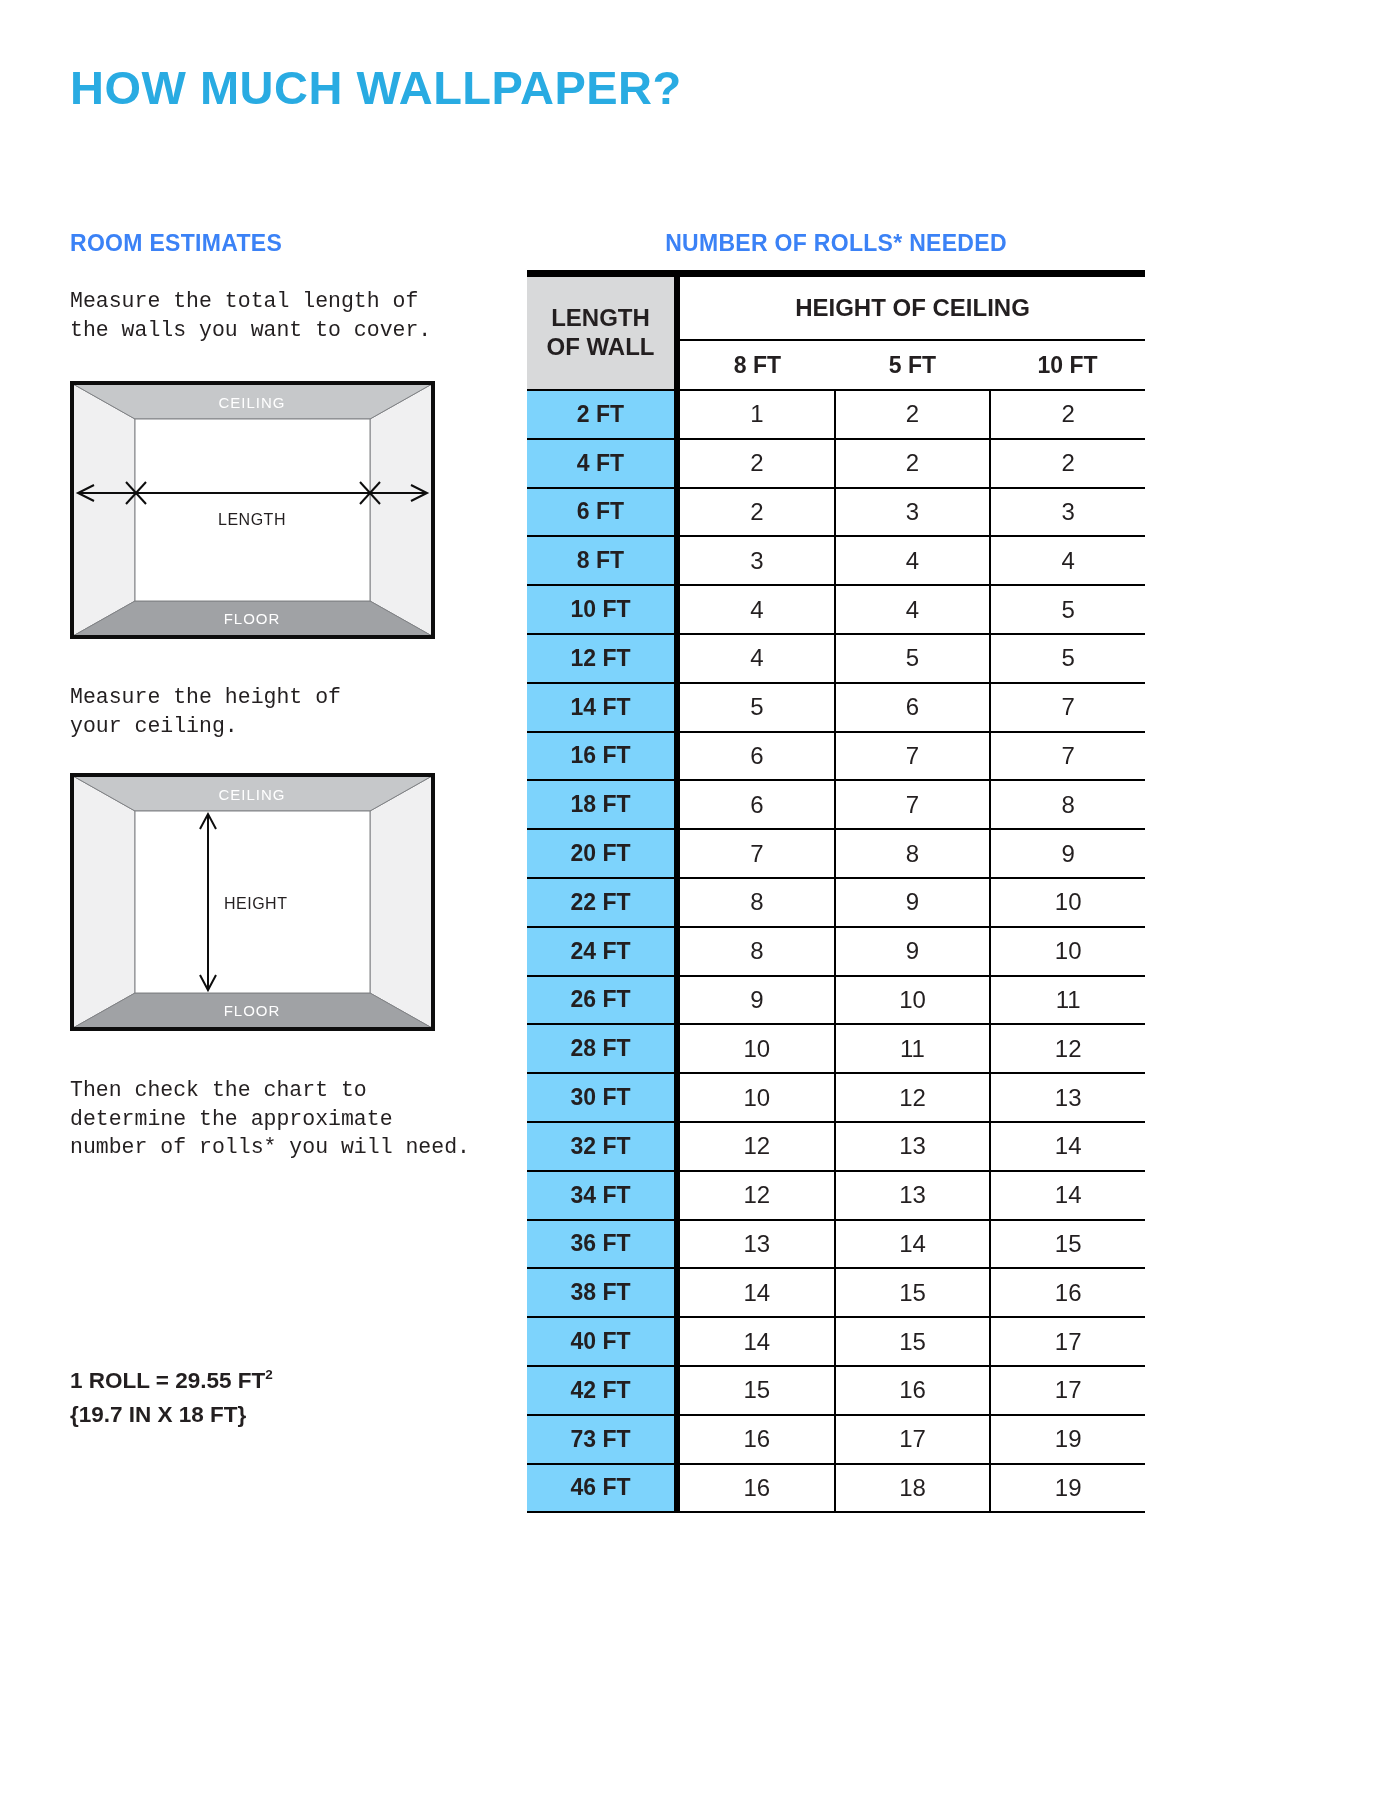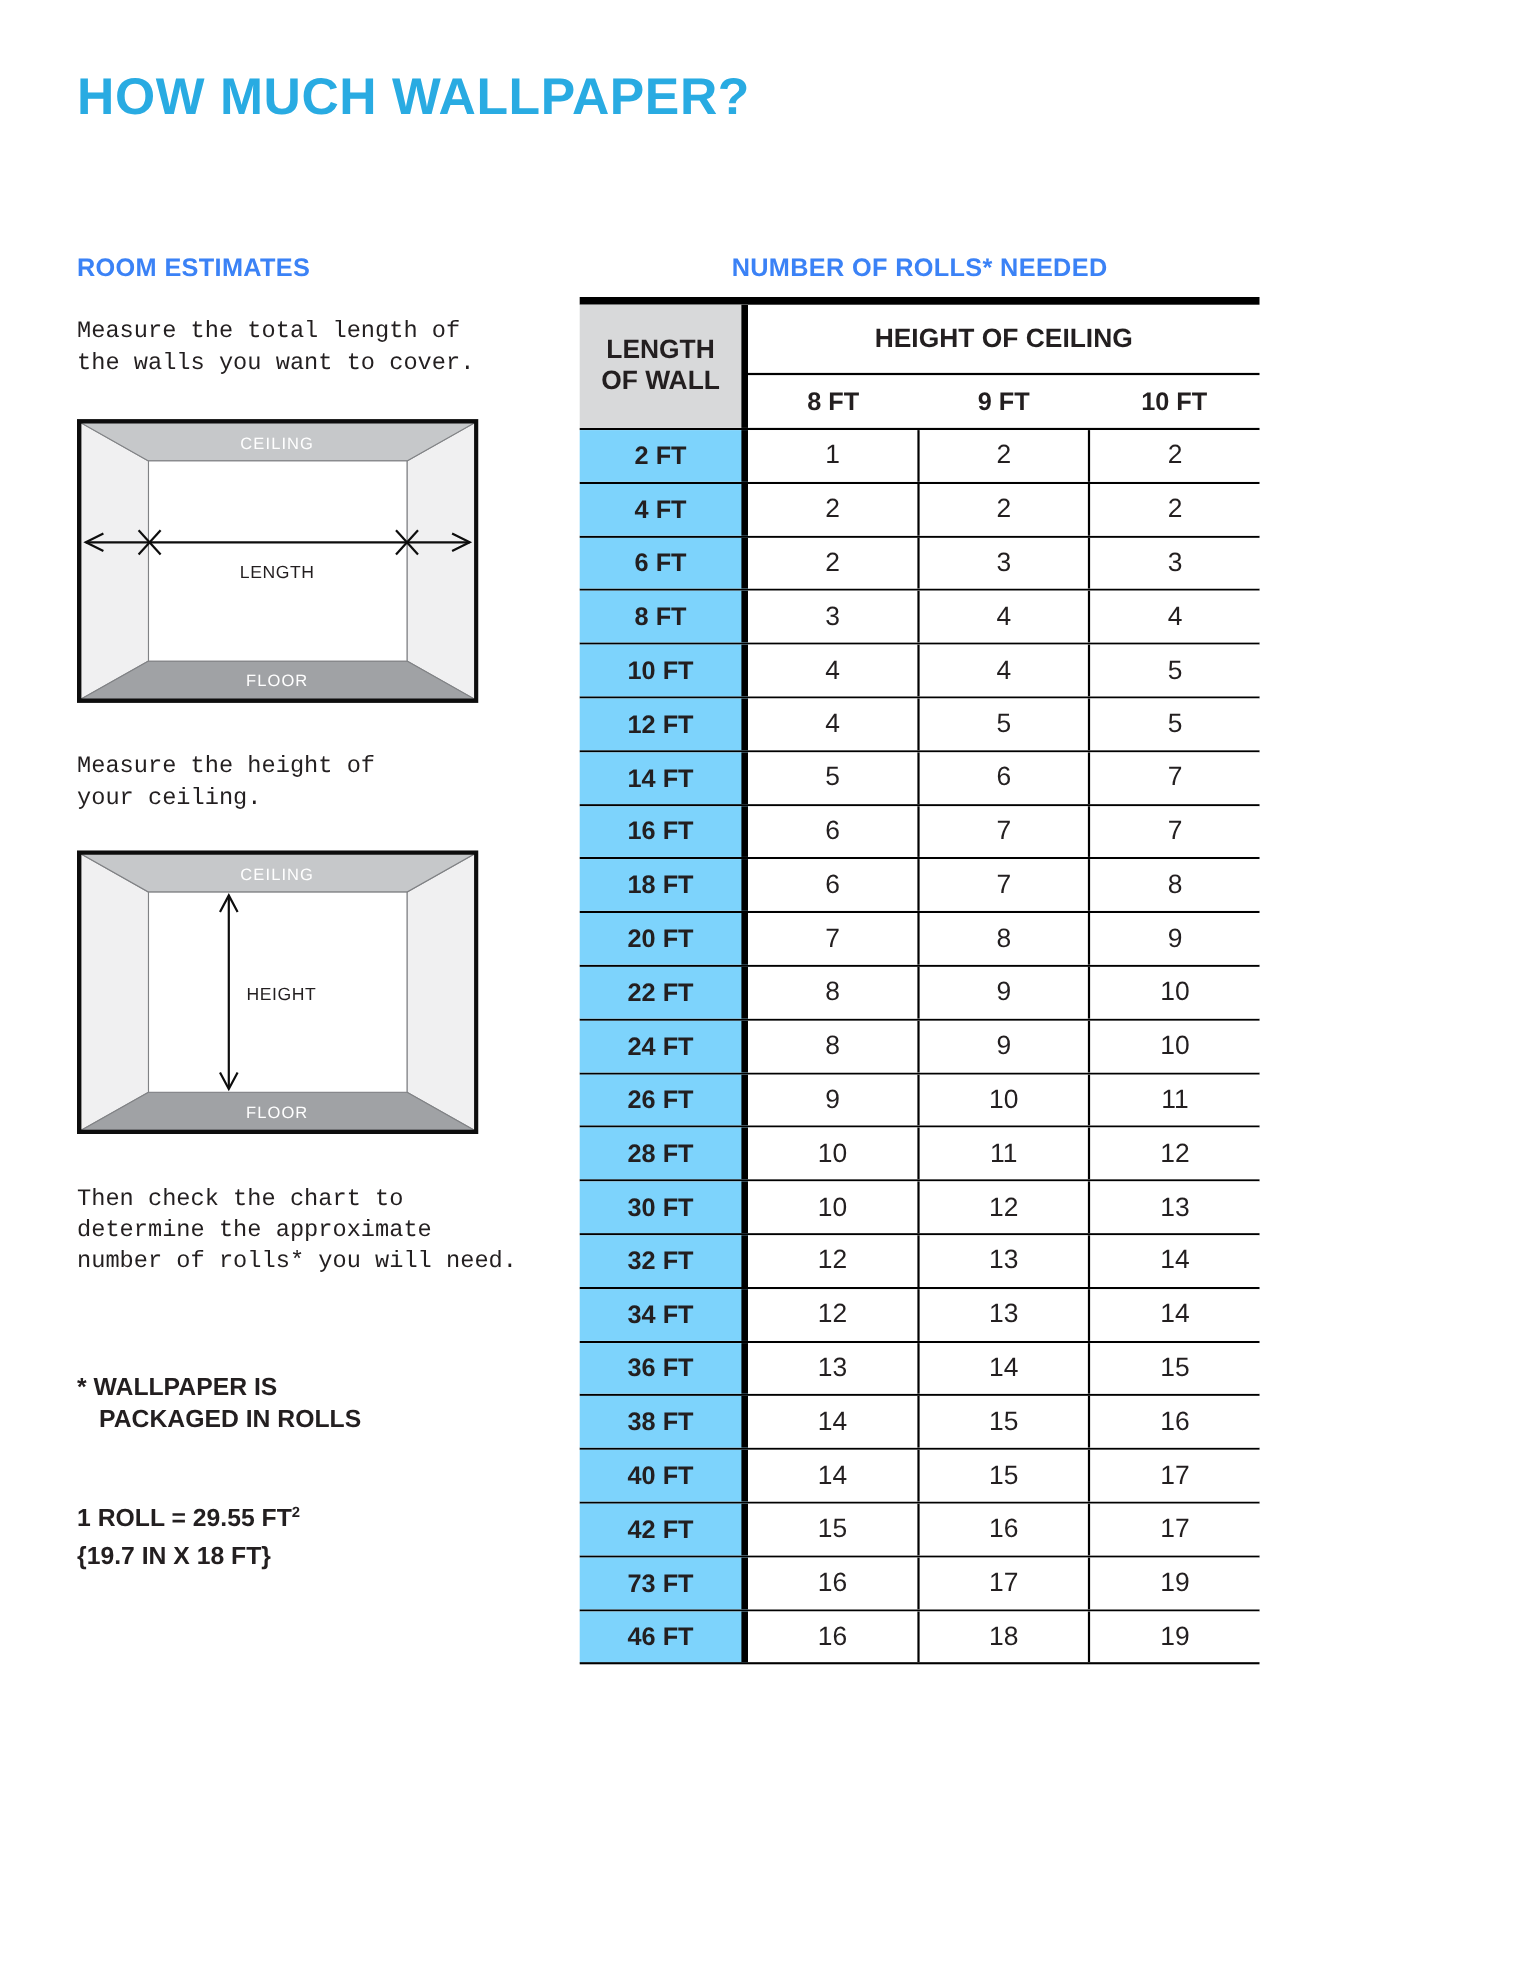--- a/index.html
+++ b/index.html
@@ -158,41 +158,37 @@
         <polyline points="130,202 138,217 146,202"></polyline>
       </g>
       <text x="154" y="136" text-anchor="start" font-size="16" letter-spacing="0.5" fill="#231f20">HEIGHT</text>
     </svg>
   </div>
 
   <p class="step step3">Then check the chart to
 determine the approximate
 number of rolls* you will need.</p>
 
-  <div class="footnote">
-    <div class="line1">* WALLPAPER IS</div>
-    <div class="line2">PACKAGED IN ROLLS</div>
-  </div>
 
   <div class="rollinfo roll1"><span>1 ROLL = 29.55 FT</span><sup>2</sup></div>
   <div class="rollinfo roll2">{19.7 IN X 18 FT}</div>
 
   <h2 class="section-heading table-heading">NUMBER OF ROLLS* NEEDED</h2>
 
   <div class="rolls-table">
     <div class="thead">
       <div class="len-head">
         <span>LENGTH</span>
         <span>OF WALL</span>
       </div>
       <div class="head-right">
         <div class="group-head">HEIGHT OF CEILING</div>
         <div class="sub-heads">
           <div>8 FT</div>
-          <div>9 FT</div>
+          <div>5 FT</div>
           <div>10 FT</div>
         </div>
       </div>
     </div>
     <div class="tbody">
         <div class="trow">
           <div class="len-cell">2 FT</div>
           <div class="val-cell">1</div>
           <div class="val-cell">2</div>
           <div class="val-cell">2</div>

